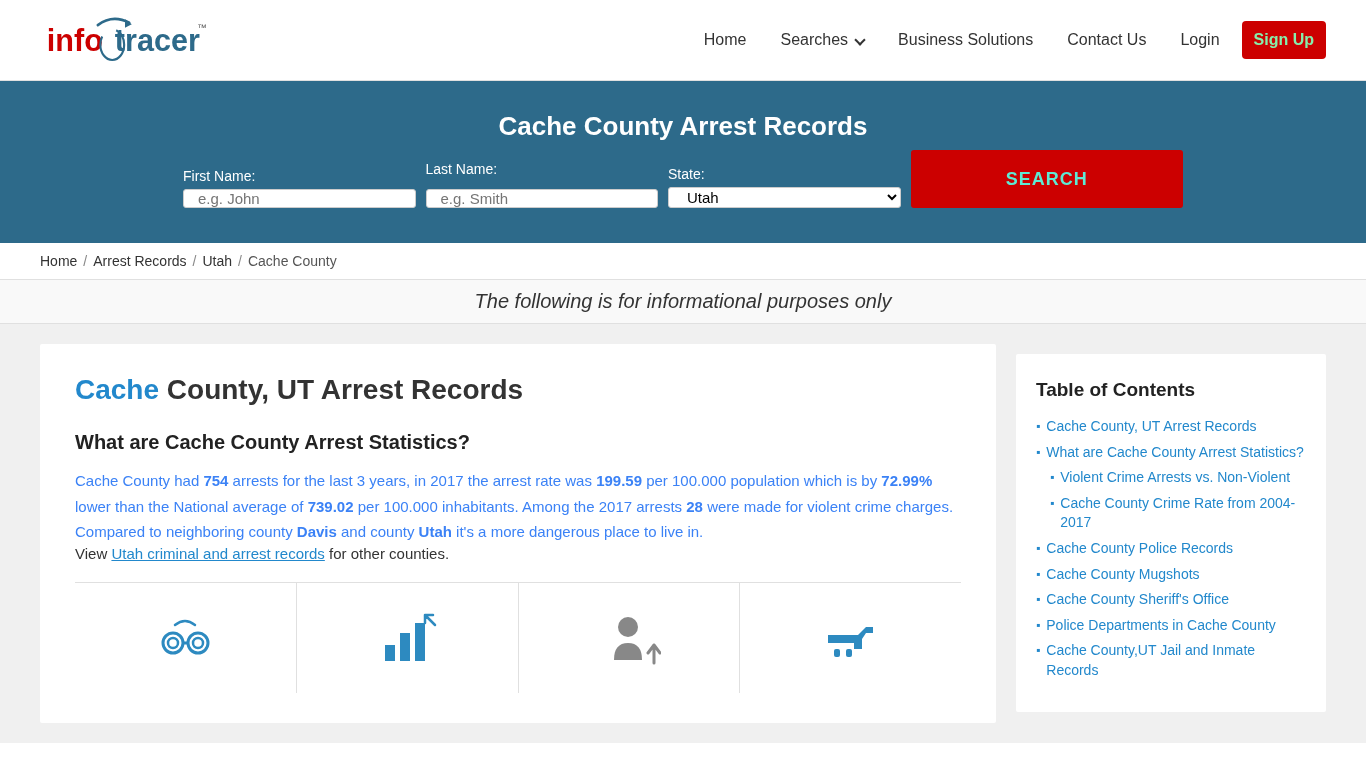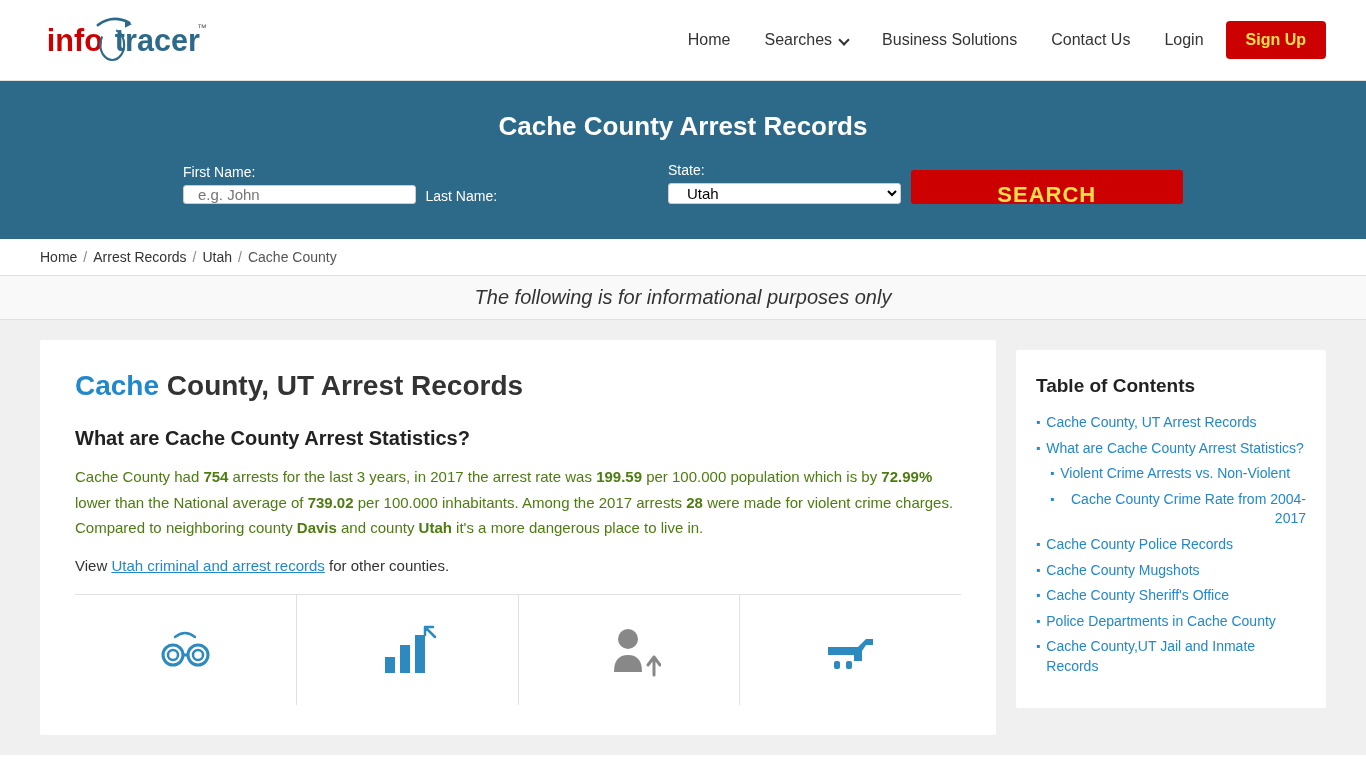--- a/index.html
+++ b/index.html
@@ -42,40 +42,40 @@
     }
     .nav-btn-login {
       color: #333;
       text-decoration: none;
       font-size: 16px;
       padding: 8px 12px;
       cursor: pointer;
     }
     .nav-btn-signup {
       background: #cc0000;
-      color: #fde047;
+      color: #86efac;
       border: none;
-      padding: 10px 20px;
+      padding: 10px 12px;
       font-size: 16px;
       border-radius: 4px;
       cursor: pointer;
       font-weight: bold;
     }
 
     
     .hero {
       background: #2d6a8a;
       padding: 30px 40px 35px;
     }
     .hero-title {
       color: #fff;
       text-align: center;
       font-size: 26px;
       font-weight: bold;
-      margin-bottom: 20px;
+      margin-bottom: 8px;
     }
     .search-form {
       display: flex;
       gap: 10px;
       align-items: flex-end;
       max-width: 1000px;
       margin: 0 auto;
     }
     .form-group {
       display: flex;
@@ -93,29 +93,29 @@
       border: 1px solid #ccc;
       border-radius: 3px;
       background: #ffffff;
     }
     .form-group.fname { flex: 2; }
     .form-group.lname { flex: 2; gap: 12px; }
     .form-group.state { flex: 2; }
     .search-btn {
       flex: 2;
       background: #cc0000;
-      color: #fde047;
+      color: #5eead4;
       border: none;
-      font-size: 22px;
+      font-size: 18px;
       font-weight: bold;
       letter-spacing: 1px;
       padding: 12px 20px;
       border-radius: 3px;
       cursor: pointer;
-      height: 34px;
+      height: 58px;
       align-self: flex-end;
     }
 
     
     .breadcrumb {
       background: #fff;
       padding: 10px 40px;
       border-bottom: 1px solid #e0e0e0;
       font-size: 14px;
       color: #555;
@@ -176,22 +176,21 @@
     }
     .section-heading {
       font-size: 20px;
       font-weight: bold;
       color: #222;
       margin-bottom: 14px;
     }
     .content-text {
       font-size: 15px;
       line-height: 1.7;
-      color: #4d7c0f;
-      margin-bottom: 16px;
+      color: #3b82f6;
     }
     .content-text strong { font-weight: bold; }
     .view-more {
       font-size: 15px;
       margin-bottom: 20px;
     }
     .view-more a {
       color: #2288cc;
       text-decoration: underline;
     }
@@ -244,21 +243,20 @@
       font-size: 12px;
     }
     .toc-list li a {
       color: #2288cc;
       text-decoration: none;
       font-size: 14px;
       line-height: 1.4;
     }
     .toc-sub {
       padding-left: 14px;
-      text-align: right;
     }
     .toc-sub li::before {
       content: '▪';
       color: #2288cc;
     }
 
     
     .chevron {
       display: inline-block;
       border: solid #333;
@@ -304,20 +302,21 @@
 
 <section class="hero">
   <h1 class="hero-title">Cache County Arrest Records</h1>
   <div class="search-form">
     <div class="form-group fname">
       <label>First Name:</label>
       <input type="text" placeholder="e.g. John" style="">
     </div>
     <div class="form-group lname">
       <label>Last Name:</label>
+      <input type="text" placeholder="e.g. Smith" style="">
     </div>
     <div class="form-group state">
       <label>State:</label>
       <select>
         <option>Utah</option>
       </select>
     </div>
     <button class="search-btn">SEARCH</button>
   </div>
 </section>

